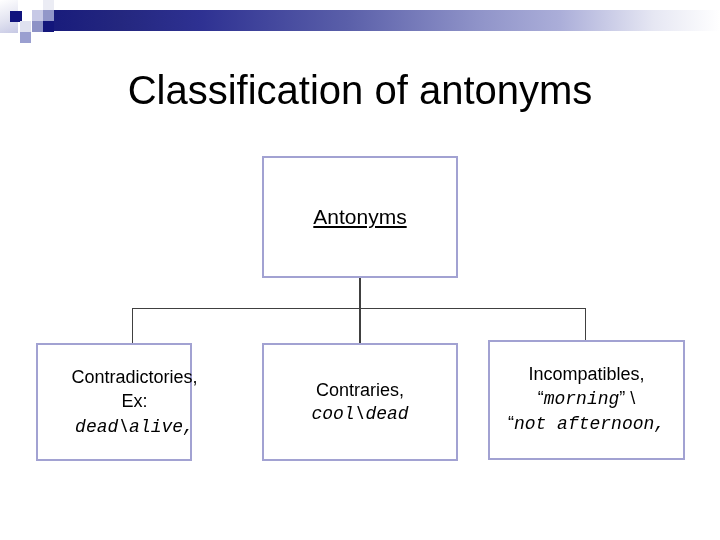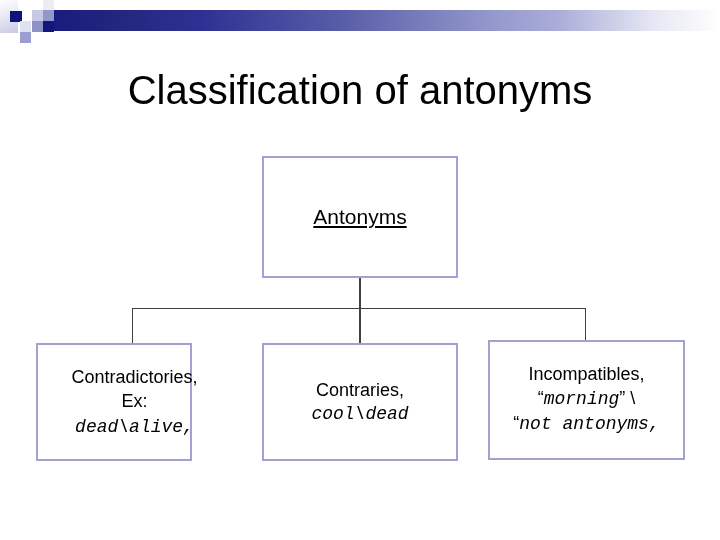--- a/index.html
+++ b/index.html
@@ -86,16 +86,16 @@
   </div>
 
   <div class="node node-child node-c2">
     <div class="line">Contraries,</div>
     <div class="line it">cool\dead</div>
   </div>
 
   <div class="node node-child node-c3">
     <div class="line">Incompatibles,</div>
     <div class="line"><span>“</span><span class="it">morning</span><span>” \</span></div>
-    <div class="line"><span>“</span><span class="it">not antonyms,</span></div>
+    <div class="line"><span>“</span><span class="it">not afternoon,</span></div>
   </div>
 
 </div>
 
 </body></html>

